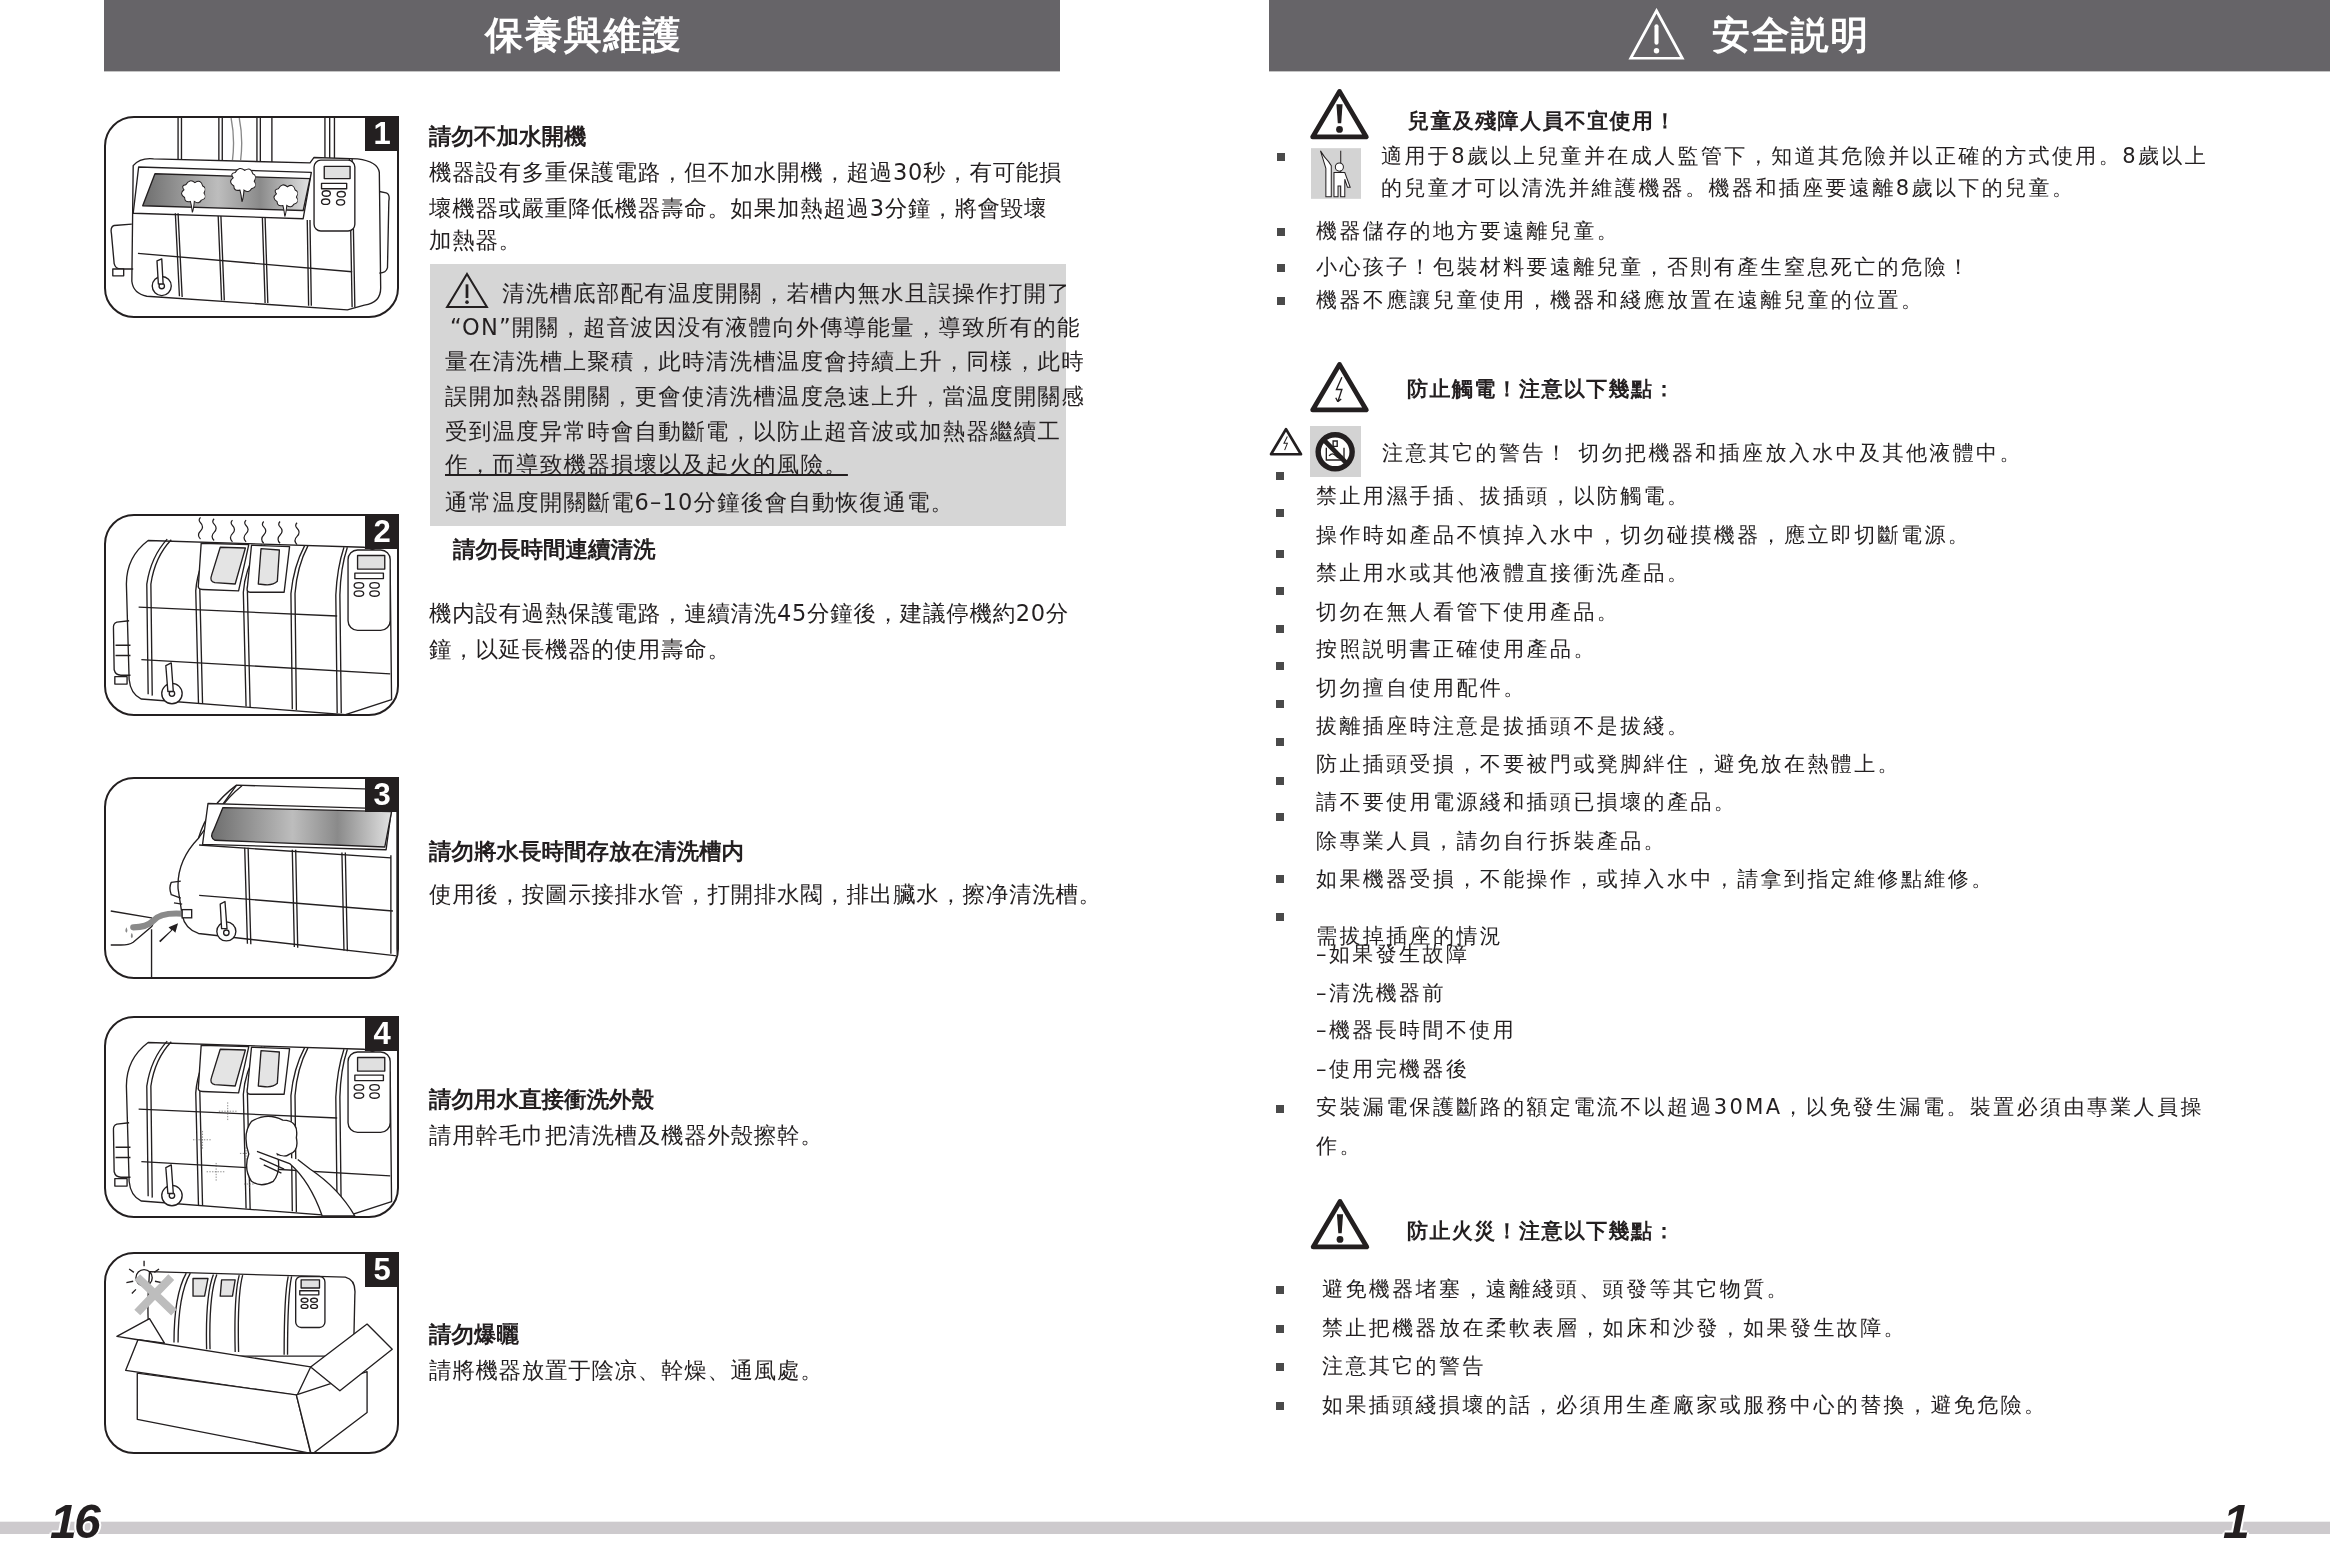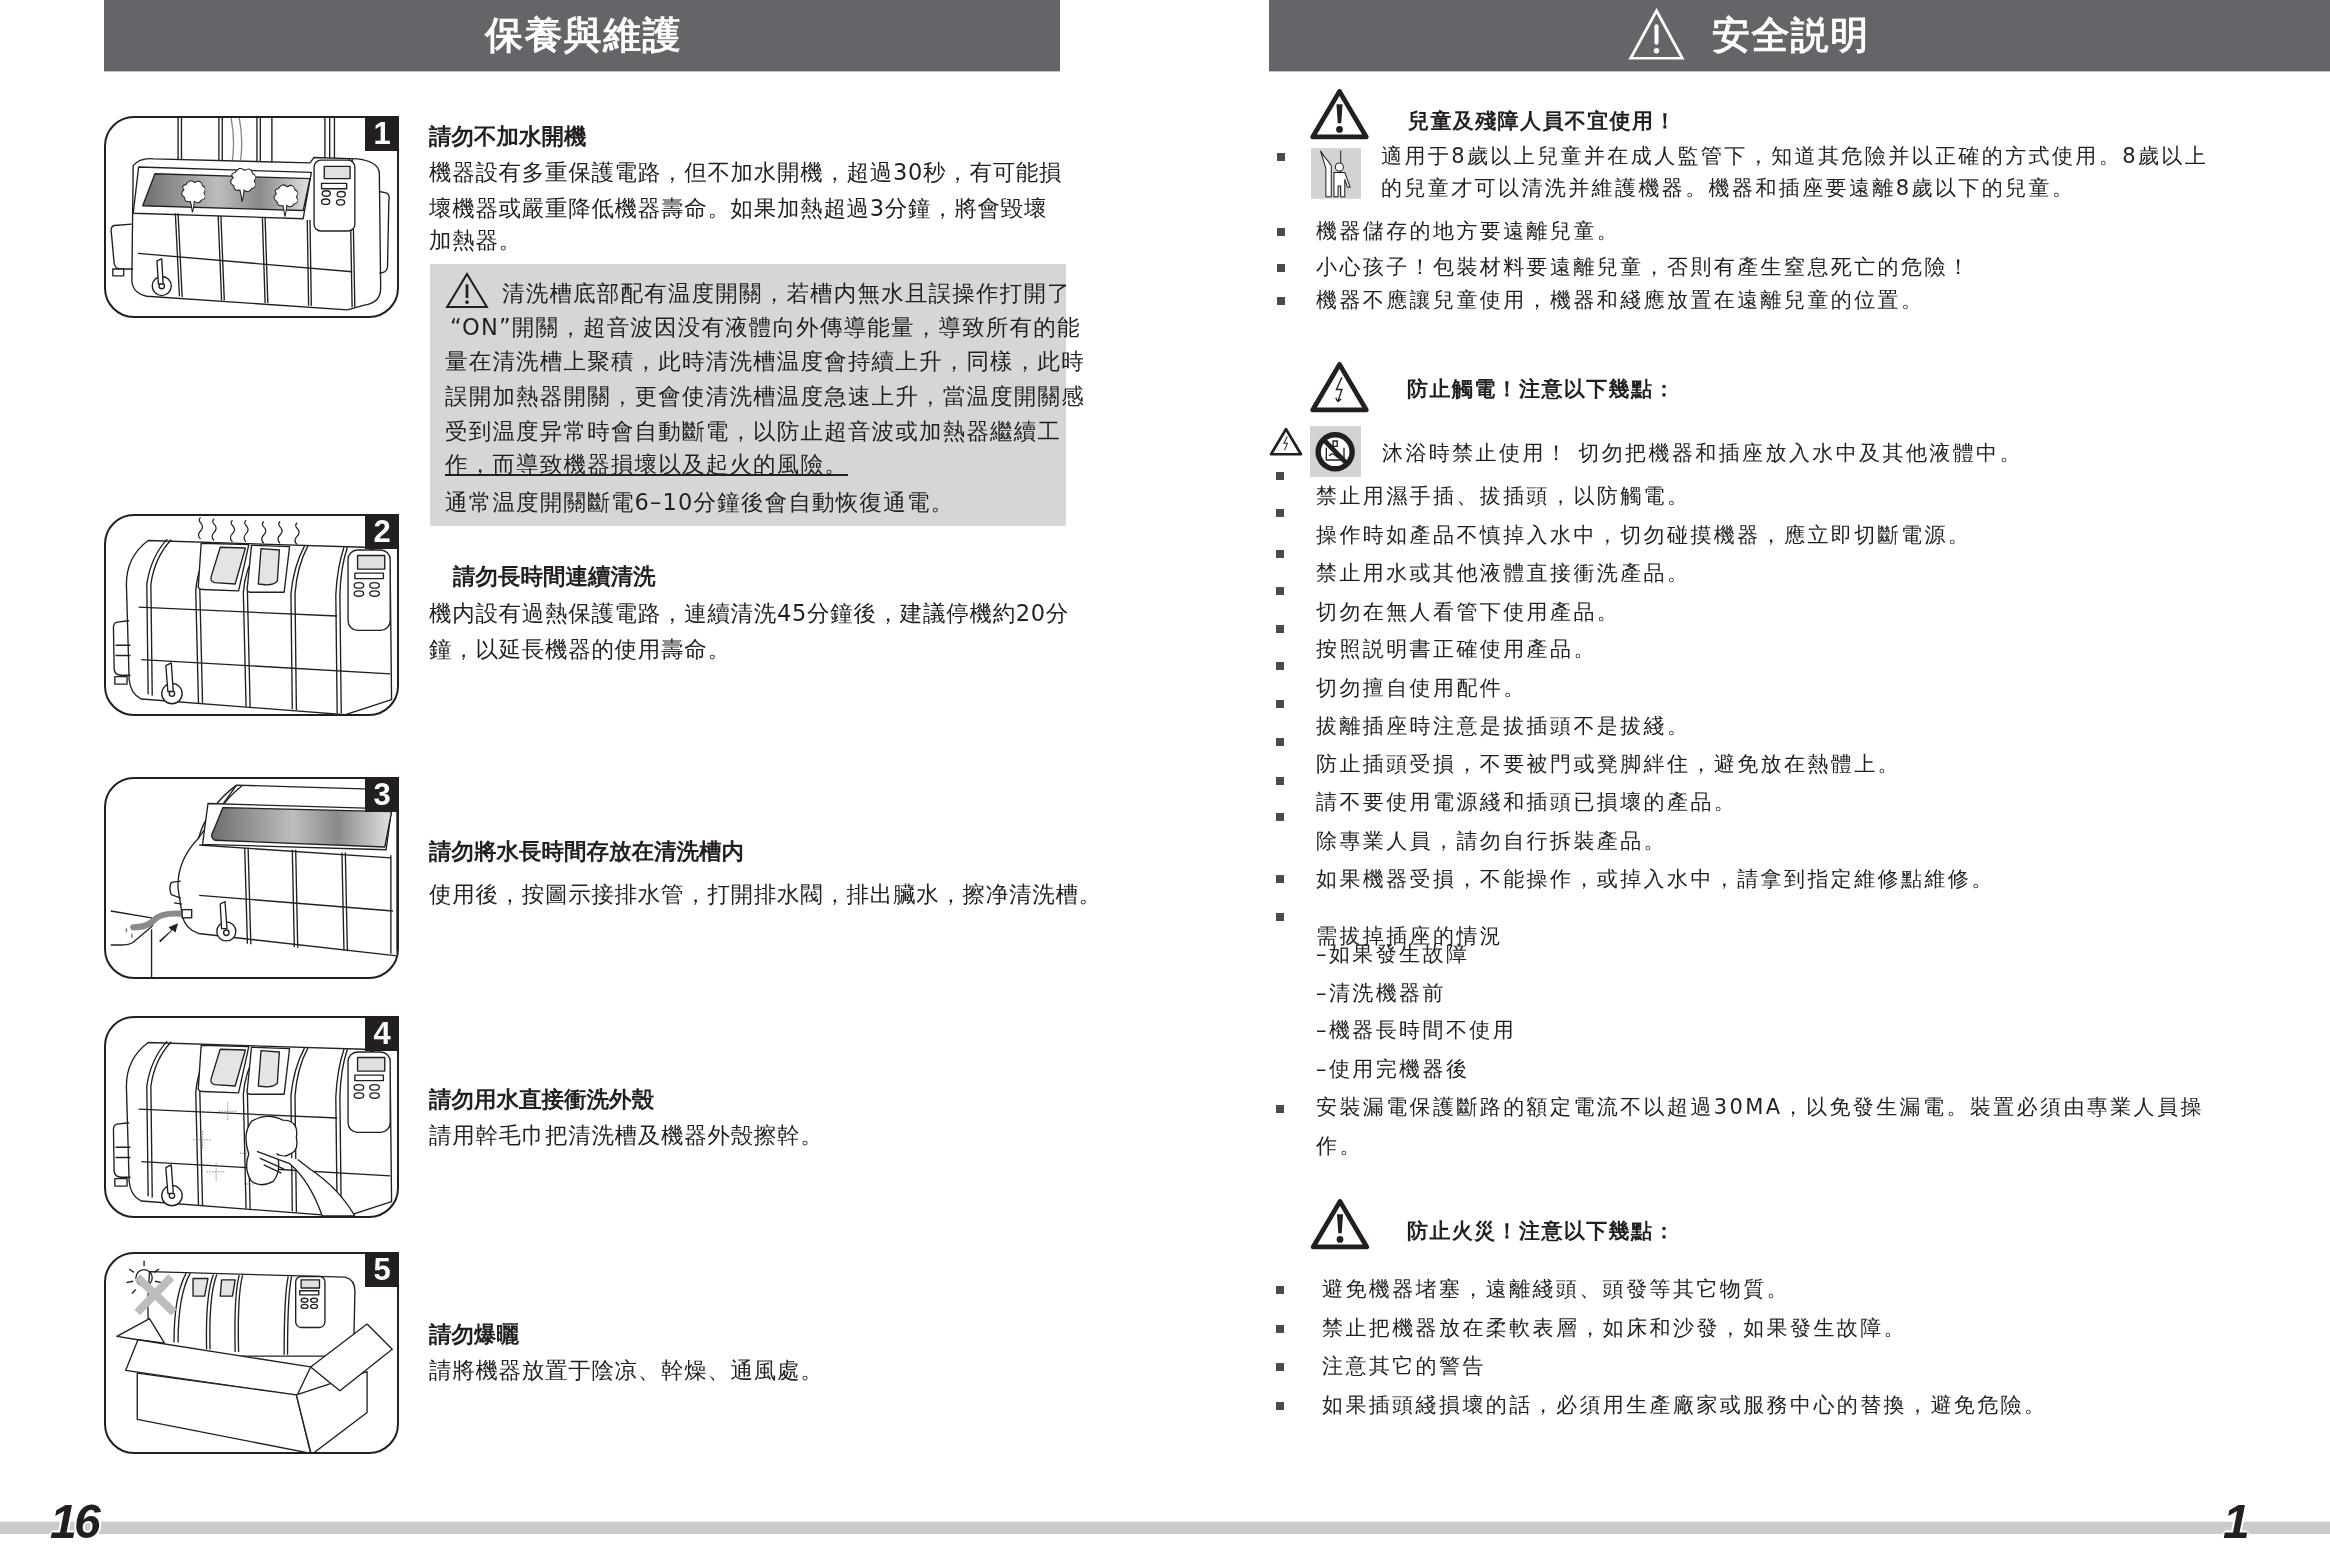--- a/index.html
+++ b/index.html
@@ -130,21 +130,21 @@
       <path d="M159 36 q-6 -6 0 -12 q6 -6 0 -12 q-4 -4 0 -8"></path>
       <path d="M186 38 q-6 -6 0 -12 q6 -6 0 -12 q-4 -4 0 -8"></path>
       <path d="M206 38 q-6 -6 0 -12 q6 -6 0 -12 q-4 -4 0 -8"></path>
       <path d="M232 40 q-6 -6 0 -12 q6 -6 0 -12 q-4 -4 0 -8"></path>
       <path d="M256 40 q-6 -6 0 -12 q6 -6 0 -12 q-4 -4 0 -8"></path>
       <path d="M281 42 q-6 -6 0 -12 q6 -6 0 -12 q-4 -4 0 -8"></path>
     </g>
   </svg>
 </div>
 <div class="badge" style="top:514px;">2</div>
-<div class="t lh" style="left:429px;top:563px;padding-left:24px;">請勿長時間連續清洗</div>
+<div class="t lh" style="left:429px;top:536px;padding-left:24px;">請勿長時間連續清洗</div>
 <div class="t lb" style="left:429px;top:600px;">機内設有過熱保護電路，連續清洗45分鐘後，建議停機約20分</div>
 <div class="t lb" style="left:429px;top:636px;">鐘，以延長機器的使用壽命。</div>
 
 <div class="illus" style="top:777px;">
   <svg viewBox="0 0 428 291" preserveAspectRatio="none">
     <g fill="none" stroke="#231f20" stroke-width="2" stroke-linejoin="round">
       <path d="M7 194 L67 204 Q72 212 66 218 L40 240 Q34 244 22 244 L7 244"></path>
       <path d="M67 221 V291"></path>
       <path d="M192 9 L428 16 L428 260 L136 227 Q116 220 112 200 L106 161 Q104 120 136 87 Z" fill="#fff"></path>
       <path d="M192 9 Q150 40 136 87 M200 10 Q160 42 146 90"></path>
@@ -271,21 +271,21 @@
     </svg>
 </div>
 <div class="icon" style="left:1310px;top:426px;width:51px;height:51px;">
   <svg viewBox="0 0 75 75">
       <rect width="75" height="75" fill="#d3d3d3"></rect>
     <circle cx="37" cy="38" r="25" fill="#fff" stroke="#231f20" stroke-width="8"></circle>
     <path d="M24 32 V50 H50 V32 M28 44 q5 -6 10 0 q5 6 10 0 M34 22 h6 v8 h-6z" fill="none" stroke="#231f20" stroke-width="2"></path>
     <path d="M20 20 L55 56" stroke="#231f20" stroke-width="7"></path>
   </svg>
 </div>
-<div class="t rb" style="left:1382px;top:440px;">沐浴時禁止使用！ 切勿把機器和插座放入水中及其他液體中。</div>
+<div class="t rb" style="left:1382px;top:440px;">注意其它的警告！ 切勿把機器和插座放入水中及其他液體中。</div>
 
 <div class="bul" style="left:1276px;top:472px;"></div>
 <div class="bul" style="left:1276px;top:509px;"></div>
 <div class="bul" style="left:1276px;top:550px;"></div>
 <div class="bul" style="left:1276px;top:587px;"></div>
 <div class="bul" style="left:1276px;top:625px;"></div>
 <div class="bul" style="left:1276px;top:662px;"></div>
 <div class="bul" style="left:1276px;top:700px;"></div>
 <div class="bul" style="left:1276px;top:738px;"></div>
 <div class="bul" style="left:1276px;top:777px;"></div>

